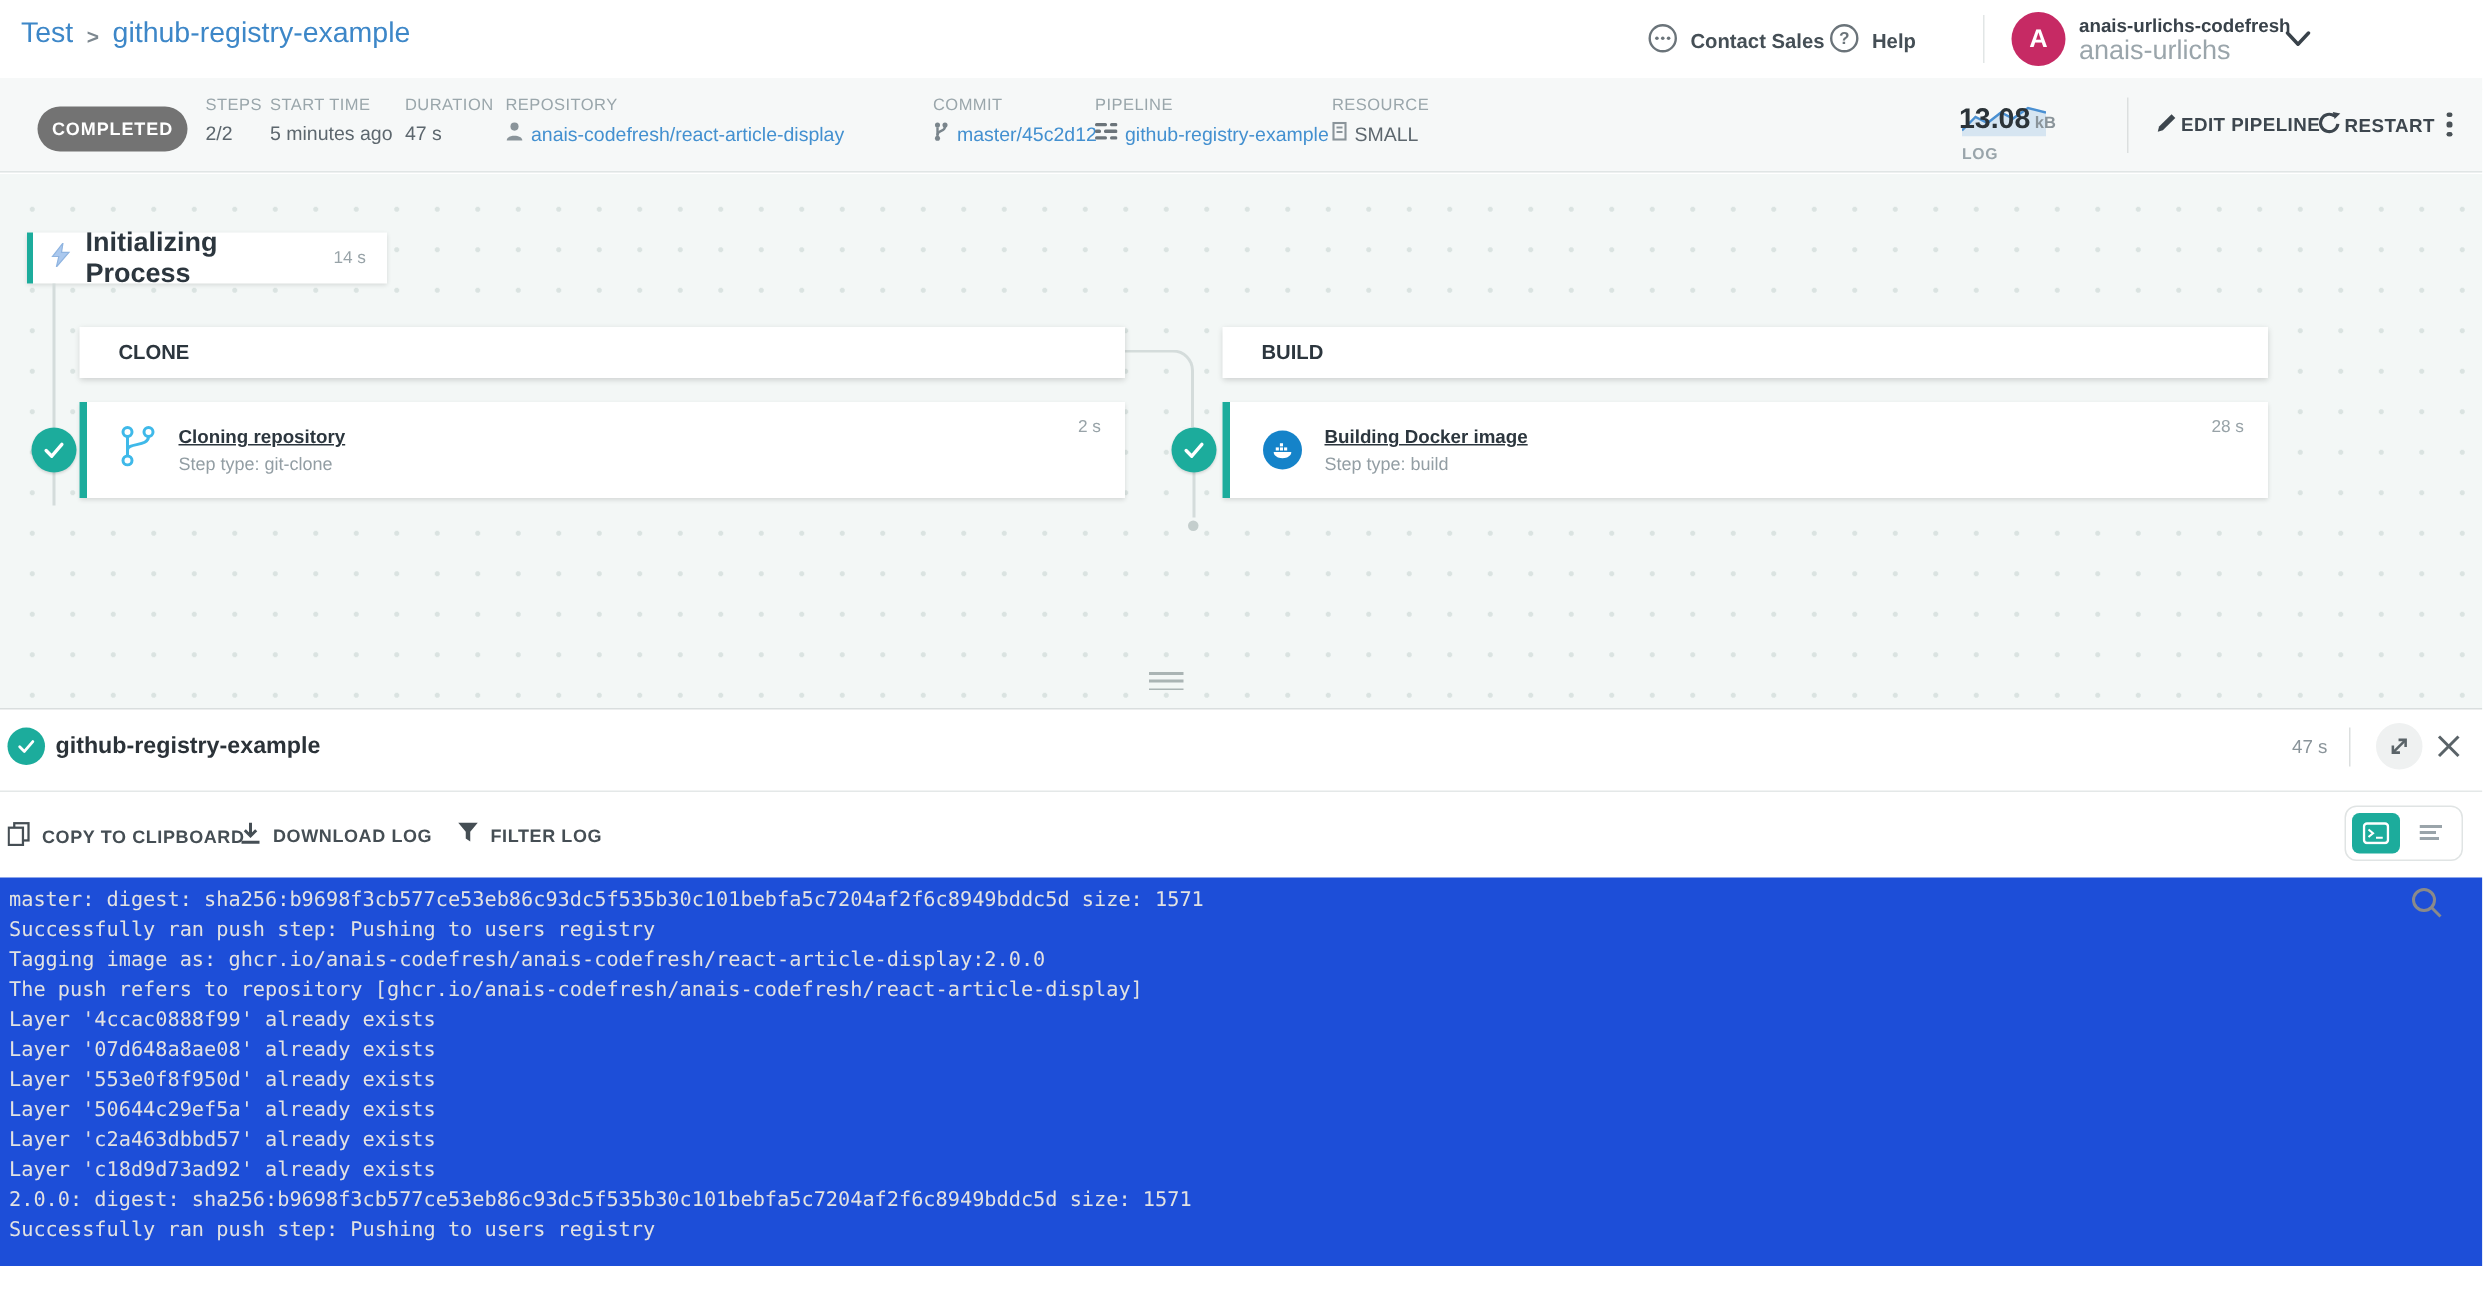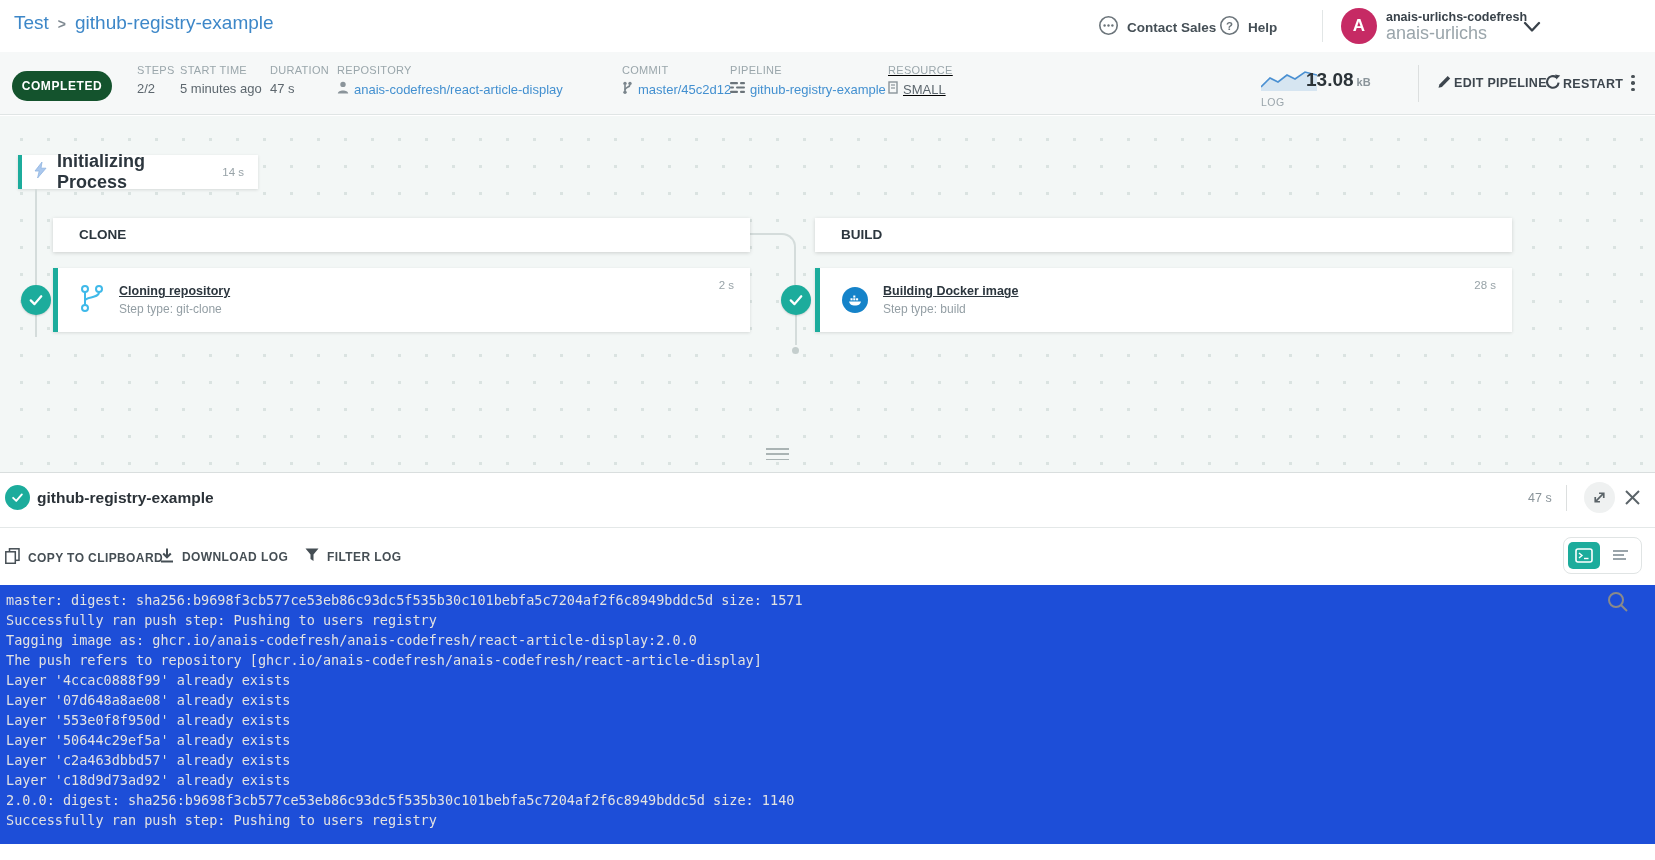--- a/index.html
+++ b/index.html
@@ -17,28 +17,28 @@
   .contact { position:absolute; left:1098px; top:15px; }
   .help { position:absolute; left:1219px; top:15px; }
   .top-divider { position:absolute; left:1322px; top:10px; width:1px; height:32px; background:#e2e6e6; }
   .avatar { position:absolute; left:1341px; top:8px; width:36px; height:36px; border-radius:50%; background:#c62a64; color:#fff; font-size:17px; font-weight:bold; display:flex; align-items:center; justify-content:center; }
   .user-names { position:absolute; left:1386px; top:10px; line-height:14px; }
   .user-names .n1 { font-size:12.5px; font-weight:bold; color:#39424a; }
   .user-names .n2 { font-size:18px; color:#9aa5ab; margin-top:2px; }
   .user-chevron { position:absolute; left:1523px; top:19px; }
   
   .statusbar { position:absolute; left:0; top:52px; width:100%; height:63px; background:#f6f8f8; border-bottom:1px solid #e0e5e5; }
-  .badge { position:absolute; left:12px; top:19px; width:100px; height:30px; border-radius:16px; background:#14532d; color:#fff; font-size:12px; font-weight:bold; letter-spacing:.6px; display:flex; align-items:center; justify-content:center; }
+  .badge { position:absolute; left:25px; top:19px; width:100px; height:30px; border-radius:16px; background:#737373; color:#fff; font-size:12px; font-weight:bold; letter-spacing:.6px; display:flex; align-items:center; justify-content:center; }
   .field { position:absolute; top:12px; }
   .field .flabel { font-size:11px; color:#9aa6ab; letter-spacing:.3px; }
   .field .fvalue { margin-top:5px; font-size:13px; color:#5d676e; display:flex; align-items:center; gap:5px; white-space:nowrap; }
   .field .fvalue.link { color:#4390d0; cursor:pointer; }
   .f-steps{left:137px;} .f-start{left:180px;} .f-dur{left:270px;} .f-repo{left:337px;}
-  .f-commit{left:622px;} .f-pipe{left:730px;} .f-res{left:888px;text-decoration:underline;}
-  .log-widget { position:absolute; left:1261px; top:18px; }
+  .f-commit{left:622px;} .f-pipe{left:730px;} .f-res{left:888px;}
+  .log-widget { position:absolute; left:1308px; top:18px;font-weight:bold; }
   .log-widget .lw-label { font-size:10.5px; color:#9aa5ab; letter-spacing:.5px; margin-top:1px; }
   .log-size { position:absolute; left:1306px; top:17px; font-size:19px; font-weight:bold; color:#2b3338; }
   .log-unit { font-size:11px; font-weight:bold; color:#8a949a; margin-left:3px; }
   .sb-divider { position:absolute; left:1418px; top:13px; width:1px; height:37px; background:#dcdfdf; }
   .sb-btn { position:absolute; top:22px; display:flex; align-items:center; gap:2px; font-size:12.5px; font-weight:bold; color:#3d464e; letter-spacing:.3px; cursor:pointer; }
   .btn-edit { left:1437px; } .btn-restart { left:1545px; }
   .kebab { position:absolute; left:1624px; top:19px; width:18px; height:24px; display:flex; flex-direction:column; align-items:center; justify-content:center; gap:3px; cursor:pointer; }
   .kebab i { width:3.5px; height:3.5px; border-radius:50%; background:#4a5257; }
   
   .pipeline { position:absolute; left:0; top:116px; width:100%; height:356px; background-color:#f3f7f6;
@@ -370,18 +370,18 @@
       <div class="log-line">master: digest: sha256:b9698f3cb577ce53eb86c93dc5f535b30c101bebfa5c7204af2f6c8949bddc5d size: 1571</div>
       <div class="log-line">Successfully ran push step: Pushing to users registry</div>
       <div class="log-line">Tagging image as: ghcr.io/anais-codefresh/anais-codefresh/react-article-display:2.0.0</div>
       <div class="log-line">The push refers to repository [ghcr.io/anais-codefresh/anais-codefresh/react-article-display]</div>
       <div class="log-line">Layer '4ccac0888f99' already exists</div>
       <div class="log-line">Layer '07d648a8ae08' already exists</div>
       <div class="log-line">Layer '553e0f8f950d' already exists</div>
       <div class="log-line">Layer '50644c29ef5a' already exists</div>
       <div class="log-line">Layer 'c2a463dbbd57' already exists</div>
       <div class="log-line">Layer 'c18d9d73ad92' already exists</div>
-      <div class="log-line">2.0.0: digest: sha256:b9698f3cb577ce53eb86c93dc5f535b30c101bebfa5c7204af2f6c8949bddc5d size: 1140</div>
+      <div class="log-line">2.0.0: digest: sha256:b9698f3cb577ce53eb86c93dc5f535b30c101bebfa5c7204af2f6c8949bddc5d size: 1571</div>
       <div class="log-line">Successfully ran push step: Pushing to users registry</div>
     </div>
   </div>
 
 </div>
 
 </body></html>

